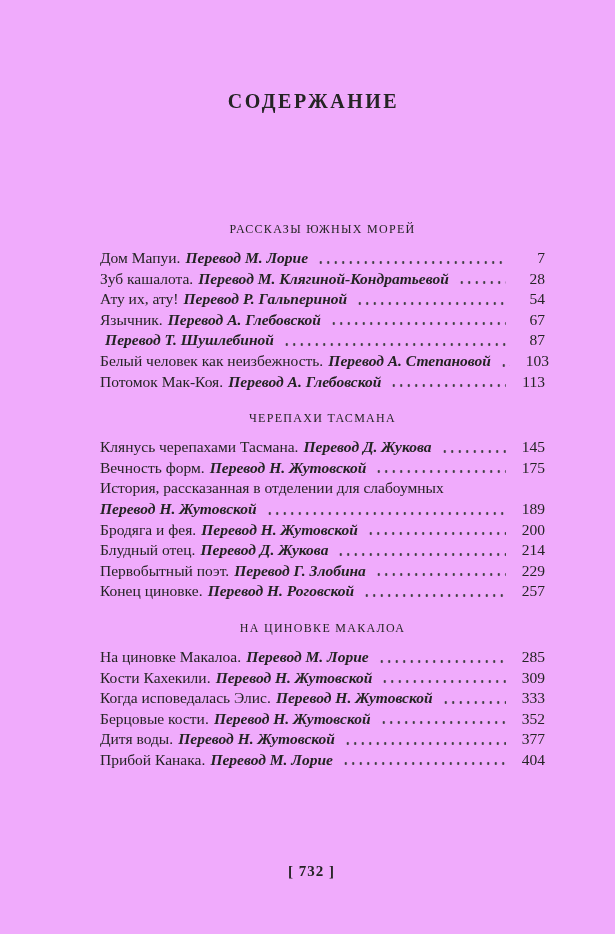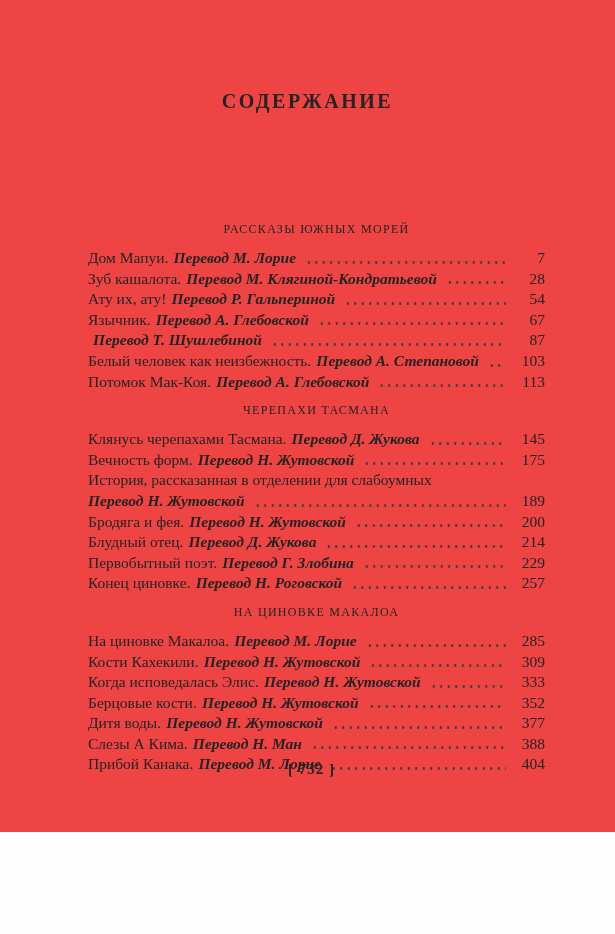--- a/index.html
+++ b/index.html
@@ -4,52 +4,52 @@
 <style>
   html, body { margin: 0; padding: 0; }
   body {
     width: 615px; height: 934px;
     background: #fdfdfd;
     font-family: "Liberation Serif", "DejaVu Serif", serif;
     color: #242424;
   }
   .page {
     position: relative;
-    width: 615px; height: 832px;
-    background: #ef4444;
+    width: 615px; height: 934px;
+    background: #f0abfc;
     box-sizing: border-box;
     overflow: hidden;
+    padding-left: 12px;
   }
   .page-title {
     padding-top: 88px;
     text-align: center;
     font-weight: bold;
     font-size: 20px;
     letter-spacing: 2.5px;
     line-height: 26px;
   }
   .toc {
     margin-top: 104px;
     padding: 0 70px 0 88px;
   }
-  .toc-section { margin-top: 7px; }
+  .toc-section { margin-top: 15px; }
   .toc-section:first-child { margin-top: 0; }
   .section-heading {
     text-align: center;
     font-size: 12px;
     letter-spacing: 1.3px;
     line-height: 22px;
     margin-bottom: 8px;
   }
   .entry-row {
     display: flex;
     align-items: baseline;
     font-size: 15.5px;
     line-height: 20.6px;
-    justify-content: center;
   }
   .entry-title { white-space: nowrap; }
   .entry-wrap-title {
     font-size: 15.5px;
     line-height: 20.6px;
   }
   .entry-translator {
     font-style: italic;
     margin-left: 0.33em;
     white-space: nowrap;
@@ -203,26 +203,20 @@
           <span class="dot-leader"></span>
           <span class="entry-num">352</span>
         </div>
         <div class="entry-row">
           <span class="entry-title">Дитя воды.</span>
           <span class="entry-translator">Перевод Н. Жутовской</span>
           <span class="dot-leader"></span>
           <span class="entry-num">377</span>
         </div>
         <div class="entry-row">
-          <span class="entry-title">Слезы А Кима.</span>
-          <span class="entry-translator">Перевод Н. Ман</span>
-          <span class="dot-leader"></span>
-          <span class="entry-num">388</span>
-        </div>
-        <div class="entry-row">
           <span class="entry-title">Прибой Канака.</span>
           <span class="entry-translator">Перевод М. Лорие</span>
           <span class="dot-leader"></span>
           <span class="entry-num">404</span>
         </div>
       </div>
     </div>
   <div class="page-footer">[ 732 ]</div>
 </div>
 

